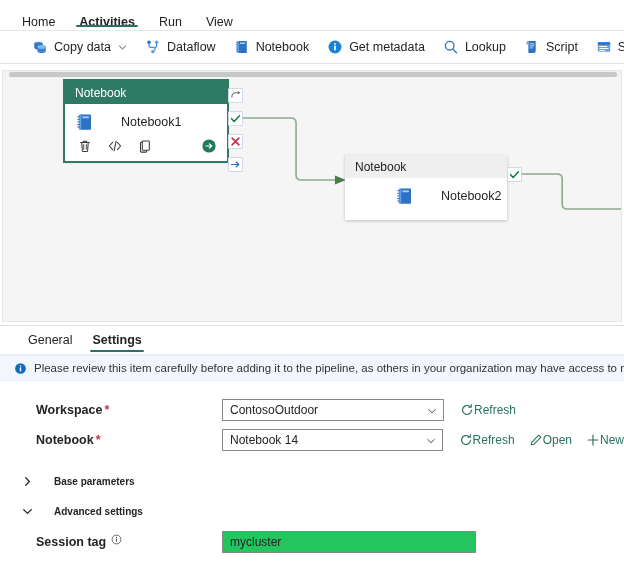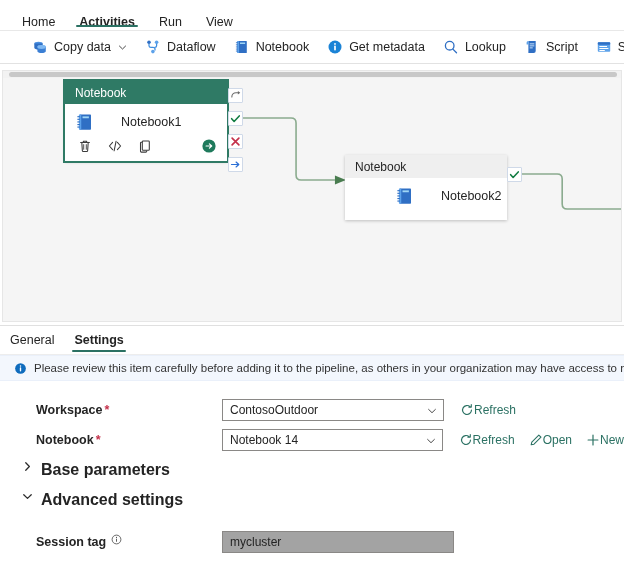--- a/index.html
+++ b/index.html
@@ -77,21 +77,21 @@
   .badge{
     position:absolute;width:15px;height:15px;background:#ffffff;
     border:1px solid #cfd9e8;box-sizing:border-box;border-radius:1px;
     display:flex;align-items:center;justify-content:center;cursor:pointer;
   }
   .badge svg{width:11px;height:11px;display:block;}
 
   
   .pane{position:absolute;left:0;right:0;top:325px;bottom:0;background:#ffffff;
         border-top:1px solid #e0e0e0;}
-  .ptabs{height:28px;display:flex;align-items:stretch;
+  .ptabs{height:28px;display:flex;align-items:stretch;padding-left:18px;
          border-bottom:1px solid #ededed;}
   .ptab{display:flex;align-items:center;padding:0 10px;font-size:12.5px;
         color:#242424;position:relative;cursor:pointer;}
   .ptab.active{font-weight:bold;}
   .ptab.active:after{content:"";position:absolute;left:8px;right:8px;bottom:2px;
         height:2.5px;background:#2b7163;border-radius:2px;}
 
   .infobar{
     display:flex;align-items:center;gap:7px;height:24px;padding:0 10px 0 14px;
     background:#f3f7fd;border-top:1px solid #eaf0fa;border-bottom:1px solid #eaf0fa;
@@ -103,31 +103,31 @@
   .frow{display:flex;align-items:center;height:30px;padding-left:36px;}
   .flabel{width:186px;flex:0 0 186px;font-size:12.5px;color:#242424;font-weight:bold;}
   .req{color:#c4314b;margin-left:2px;font-weight:bold;}
   .combo{
     position:relative;width:222px;height:22px;border:1px solid #8a8886;
     background:#ffffff;box-sizing:border-box;display:flex;align-items:center;
     padding:0 22px 0 7px;font-size:12px;color:#242424;cursor:pointer;
   }
   .combo .cchev{position:absolute;right:6px;top:6px;width:10px;height:10px;}
   .finput{
-    width:232px;height:22px;border:1px solid #8a8886;background:#a3a3a3;
+    width:254px;height:22px;border:1px solid #8a8886;background:#22c55e;
     box-sizing:border-box;padding:0 7px;font-size:12px;color:#242424;
     font-family:"Liberation Sans","DejaVu Sans",sans-serif;outline:none;
   }
   .factions{display:flex;align-items:center;gap:14px;margin-left:16px;}
   .faction{display:flex;align-items:center;font-size:12px;
            color:#2b7163;cursor:pointer;white-space:nowrap;}
   .faction svg{width:14px;height:14px;display:block;}
 
-  .expander{display:flex;align-items:flex-start;gap:8px;padding-left:22px;
-            height:26px;cursor:pointer;font-size:16px;font-weight:bold;color:#242424;}
+  .expander{display:flex;align-items:flex-end;gap:21px;padding-left:22px;
+            height:26px;cursor:pointer;font-size:10px;font-weight:bold;color:#242424;}
   .expander svg{width:11px;height:11px;display:block;}
   .lbl-inline{display:flex;align-items:center;gap:5px;}
   .lbl-inline svg{width:11px;height:11px;display:block;}
 </style>
 </head>
 <body>
 
 <div class="app">
 
   <div class="ribbon-tabs">

